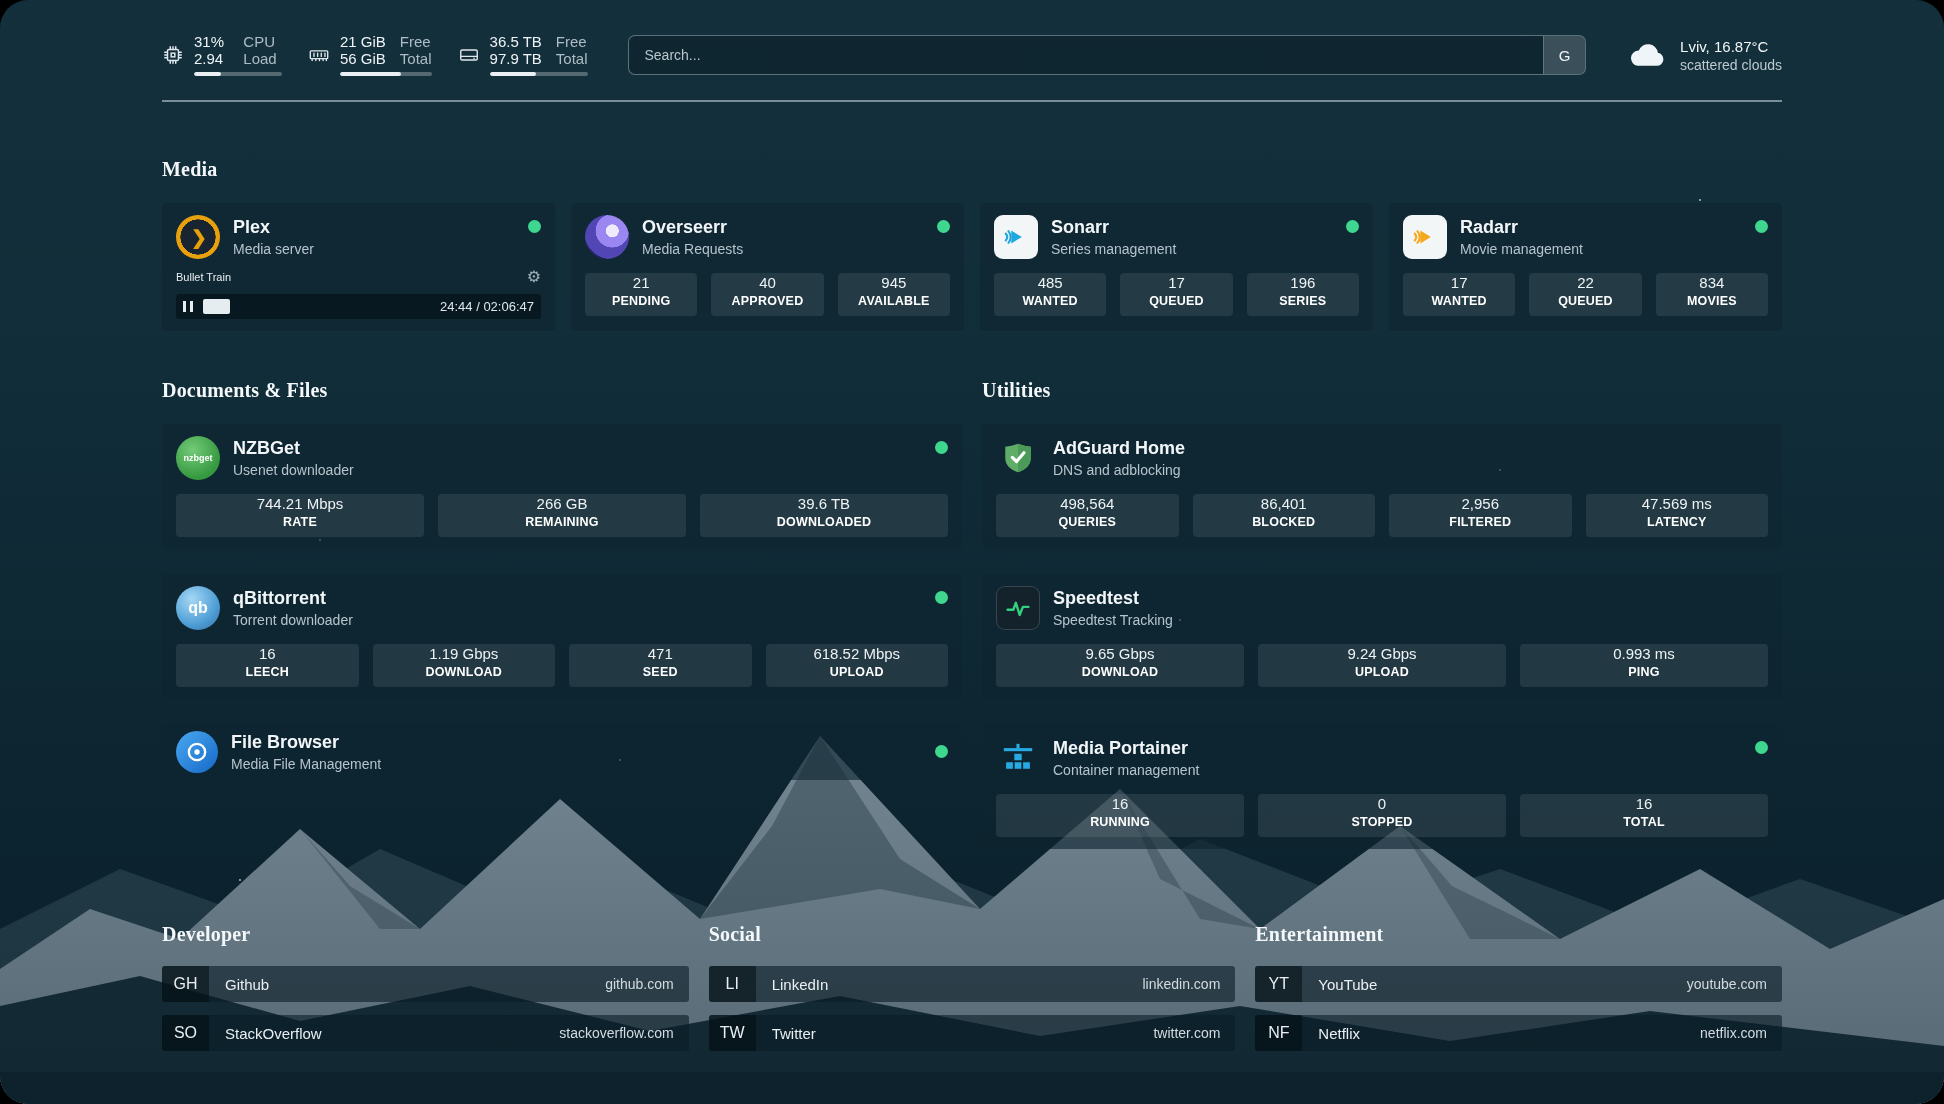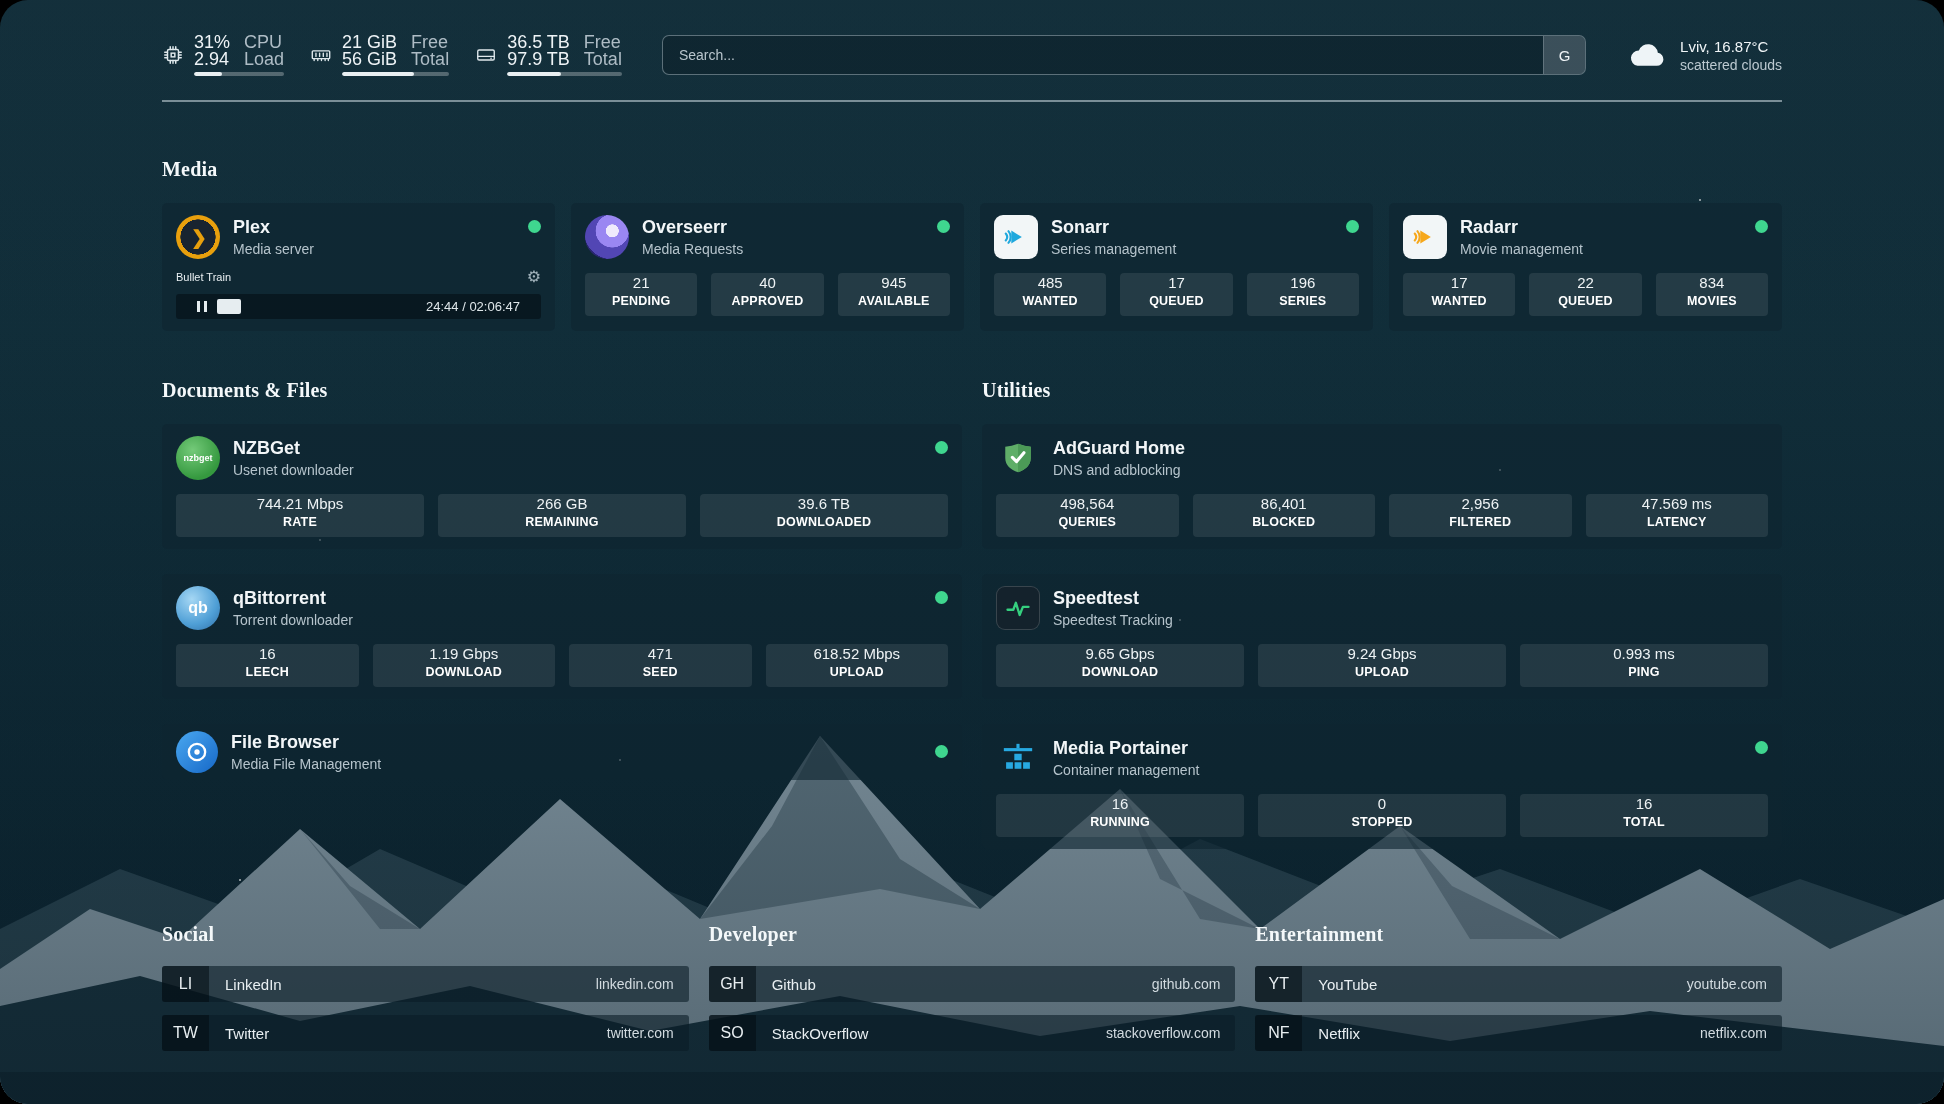--- a/index.html
+++ b/index.html
@@ -20,21 +20,21 @@
     background-repeat:no-repeat; }
 
   .content { position:relative; width:1620px; margin:0 auto; padding-top:34px; color:#eef3f6; }
 
   
   .topbar { display:flex; align-items:center; }
   .resources { display:flex; align-items:center; gap:26px; }
   .res { display:flex; align-items:center; gap:10px; }
   .res-icon svg { width:22px; height:22px; display:block; }
   .res-body { min-width:88px; }
-  .res-grid { display:grid; grid-template-columns:auto auto; column-gap:14px; row-gap:1px; font-size:18px; line-height:16px; }
+  .res-grid { display:grid; grid-template-columns:auto auto; column-gap:14px; row-gap:1px; font-size:15px; line-height:16px; }
   .res-v { color:#eef3f6; }
   .res-l { color:#aebcc5; }
   .res-bar { margin-top:5px; height:4px; border-radius:2px; background:rgba(255,255,255,0.28); overflow:hidden; }
   .res-fill { height:100%; background:#e9eff2; border-radius:2px; }
 
   .search { flex:1; display:flex; align-items:stretch; height:40px; margin:0 40px;
             border:1px solid rgba(210,225,232,0.4); border-radius:7px; background:rgba(9,24,32,0.35); overflow:hidden; }
   .search input { flex:1; background:transparent; border:0; outline:none; color:#e8eef1; font-size:14px; padding:0 16px; font-family:"Liberation Sans", sans-serif; }
   .search input::placeholder { color:#b9c6cd; }
   .g-btn { width:42px; display:flex; align-items:center; justify-content:center; background:rgba(190,205,214,0.25);
@@ -75,21 +75,21 @@
   .qb-ic { background:radial-gradient(circle at 36% 30%, #a5d7f4, #4f9fd6 60%, #2f6ea6); color:#fff; font-size:16px; font-weight:700; }
   .fb-ic { background:linear-gradient(135deg,#4aa8f0,#1668c8); }
   .speed-ic { background:#14222c; border:1px solid rgba(255,255,255,0.16); }
   .svg28 { width:28px; height:28px; display:block; }
   .svg34 { width:34px; height:34px; display:block; }
 
   
   .np-row { display:flex; align-items:center; margin-top:10px; }
   .np-title { font-size:11px; color:#e9eff2; }
   .np-gear { margin-left:auto; color:#9fb0b9; font-size:16px; cursor:pointer; line-height:1; }
-  .player { display:flex; align-items:center; margin-top:9px; background:rgba(7,19,27,0.75); border-radius:3px; height:25px; padding:0 21px; }
+  .player { display:flex; align-items:center; margin-top:9px; background:rgba(7,19,27,0.75); border-radius:3px; height:25px; padding:0 7px; }
   .pause { width:10px; height:11px; flex:none; cursor:pointer;
            background:linear-gradient(90deg,#e6edf0 0 3px,transparent 3px 7px,#e6edf0 7px 10px); }
   .ptrack { flex:1; margin:0 10px; height:100%; display:flex; align-items:center; cursor:pointer; }
   .pfill { height:15px; background:#e6edf0; border-radius:2px; }
   .ptime { font-size:13px; color:#dfe7ea; white-space:nowrap; }
 
   
   .two-col { display:grid; grid-template-columns:1fr 1fr; gap:20px; margin-top:48px; }
   .col-stack { display:flex; flex-direction:column; gap:25px; margin-top:22px;justify-content:space-between; }
   .card-compact { padding:7px 14px; }
@@ -505,49 +505,49 @@
                   <div class="stat-l">TOTAL</div>
                 </div>
             </div>
           </div>
         </div>
       </div>
     </div>
 
     <div class="bookmarks">
       <div>
+        <h2 class="sec">Developer</h2>
+        <div class="bm-stack">
+          <div class="bm-row">
+            <span class="bm-abbr">GH</span>
+            <span class="bm-name">Github</span>
+            <span class="bm-url">github.com</span>
+          </div>
+          <div class="bm-row">
+            <span class="bm-abbr">SO</span>
+            <span class="bm-name">StackOverflow</span>
+            <span class="bm-url">stackoverflow.com</span>
+          </div>
+
+        </div>
+      </div>
+
+      <div>
         <h2 class="sec">Social</h2>
         <div class="bm-stack">
           <div class="bm-row">
             <span class="bm-abbr">LI</span>
             <span class="bm-name">LinkedIn</span>
             <span class="bm-url">linkedin.com</span>
           </div>
           <div class="bm-row">
             <span class="bm-abbr">TW</span>
             <span class="bm-name">Twitter</span>
             <span class="bm-url">twitter.com</span>
           </div>
-        </div>
-      </div>
-
-      <div>
-        <h2 class="sec">Developer</h2>
-        <div class="bm-stack">
-          <div class="bm-row">
-            <span class="bm-abbr">GH</span>
-            <span class="bm-name">Github</span>
-            <span class="bm-url">github.com</span>
-          </div>
-          <div class="bm-row">
-            <span class="bm-abbr">SO</span>
-            <span class="bm-name">StackOverflow</span>
-            <span class="bm-url">stackoverflow.com</span>
-          </div>
-
         </div>
       </div>
 
       <div>
         <h2 class="sec">Entertainment</h2>
         <div class="bm-stack">
           <div class="bm-row">
             <span class="bm-abbr">YT</span>
             <span class="bm-name">YouTube</span>
             <span class="bm-url">youtube.com</span>

